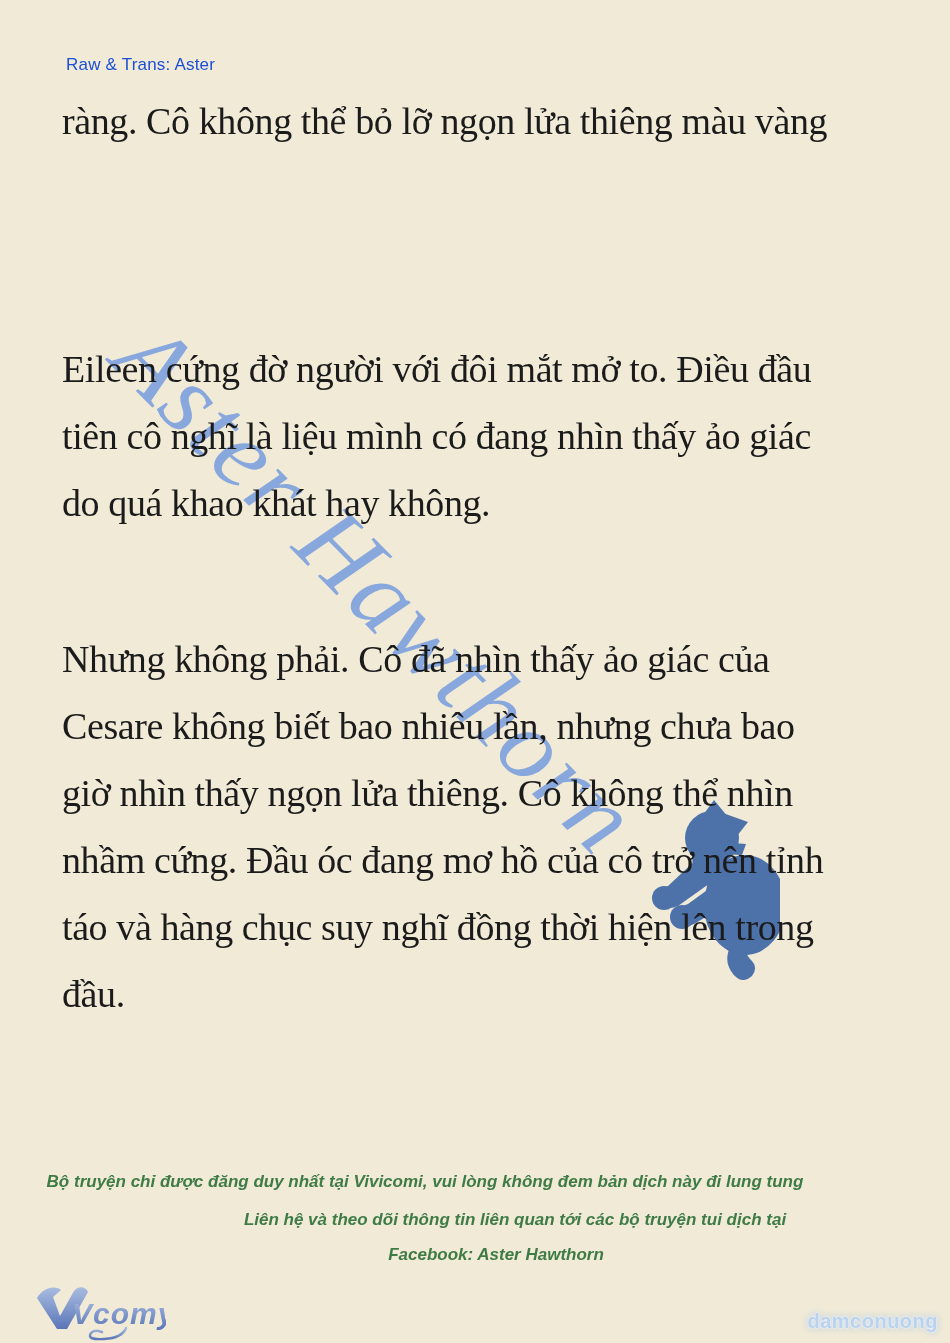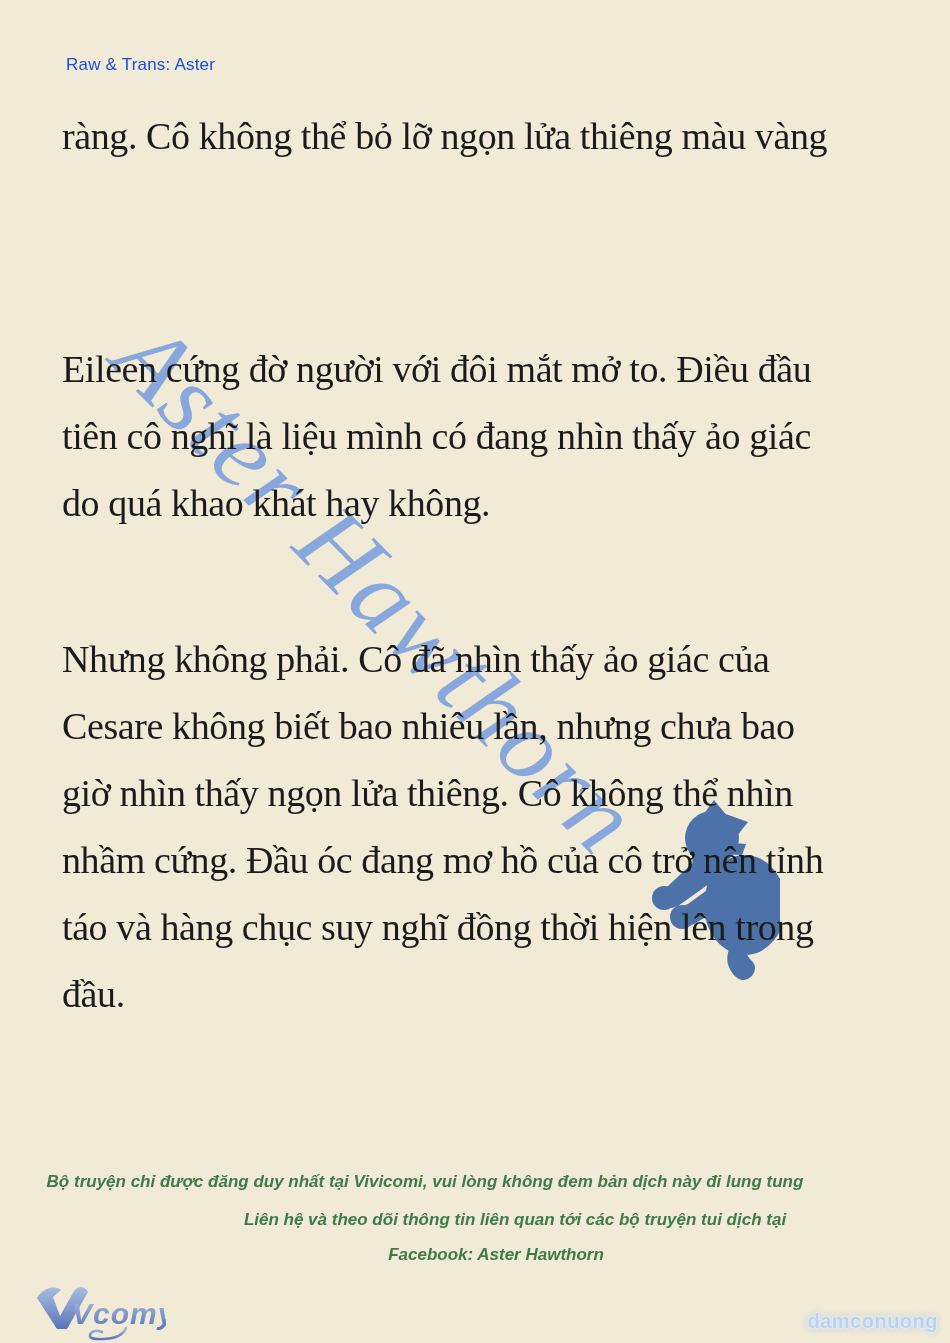--- a/index.html
+++ b/index.html
@@ -28,21 +28,21 @@
     transform-origin:left top;
     z-index:1;
   }
   .para{
     position:absolute;left:62px;right:40px;
     font-size:38px;line-height:67px;
     color:#1b1b1b;letter-spacing:-0.4px;
     z-index:2;
   }
   .para .line{white-space:nowrap;}
-  .p1{top:103px;}
+  .p1{top:88px;}
   .p2{top:336px;}
   .p3{top:626px;}
   .cat-svg{
     position:absolute;left:648px;top:798px;
     width:132px;height:182px;
     z-index:1;
   }
   .footer-line{
     position:absolute;left:0;width:100%;
     text-align:center;

